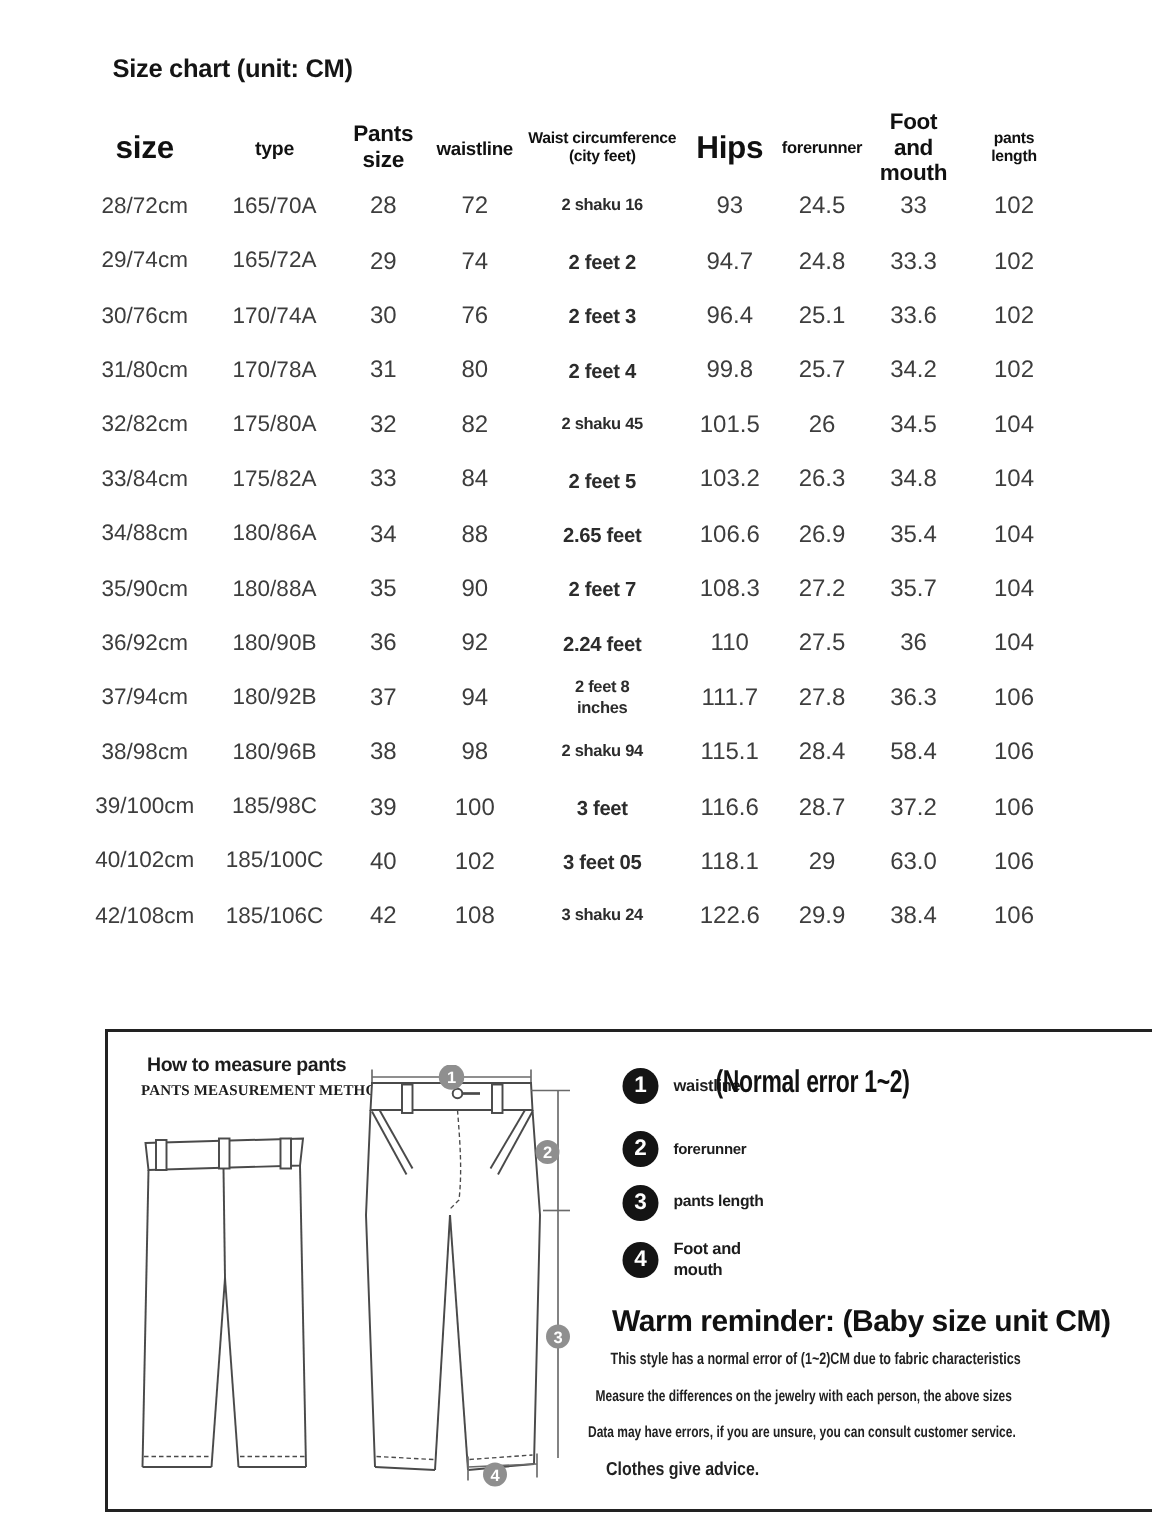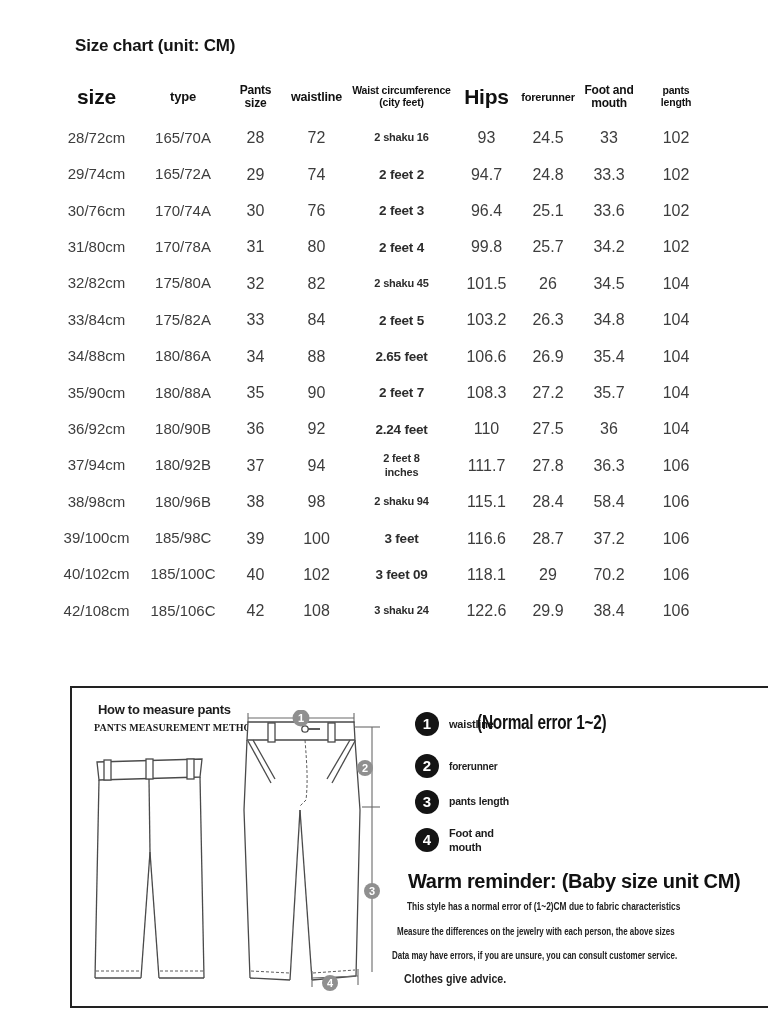--- a/index.html
+++ b/index.html
@@ -17,21 +17,21 @@
     display:grid;
     grid-template-columns:85px 88px 57px 65px 105px 65px 58px 64px 70px;
     align-items:center;height:36.4px;
   }
   .trow.thead{height:46px;}
   .cell{text-align:center;line-height:1.12;}
   
   .h{color:#111;font-weight:bold;letter-spacing:-0.2px;}
   .h.c0{font-size:21px;}
   .h.c1{font-size:13px;}
-  .h.c2,.h.c7{font-size:12px;}
+  .h.c2,.h.c7{font-size:15px;}
   .h.c3{font-size:12.5px;}
   .h.c4,.h.c8{font-size:10.5px;}
   .h.c5{font-size:21px;}
   .h.c6{font-size:11px;}
   .h.c2 .inner{max-width:40px;margin:0 auto;}
   .h.c7 .inner{max-width:56px;margin:0 auto;}
   .h.c8 .inner{max-width:42px;margin:0 auto;}
   
   .d{font-size:16px;color:#3d3d3d;}
   .d.c0,.d.c1{font-size:15px;}
@@ -444,29 +444,29 @@
         </div>
         <div class="cell d c1">
           <div class="inner">185/100C</div>
         </div>
         <div class="cell d c2">
           <div class="inner">40</div>
         </div>
         <div class="cell d c3">
           <div class="inner">102</div>
         </div>
-        <div class="cell d c4 lg"><div class="inner">3 feet 09</div></div>
+        <div class="cell d c4 lg"><div class="inner">3 feet 05</div></div>
         <div class="cell d c5">
           <div class="inner">118.1</div>
         </div>
         <div class="cell d c6">
           <div class="inner">29</div>
         </div>
         <div class="cell d c7">
-          <div class="inner">70.2</div>
+          <div class="inner">63.0</div>
         </div>
         <div class="cell d c8">
           <div class="inner">106</div>
         </div>
       </div>
       <div class="trow tbody">
         <div class="cell d c0">
           <div class="inner">42/108cm</div>
         </div>
         <div class="cell d c1">

